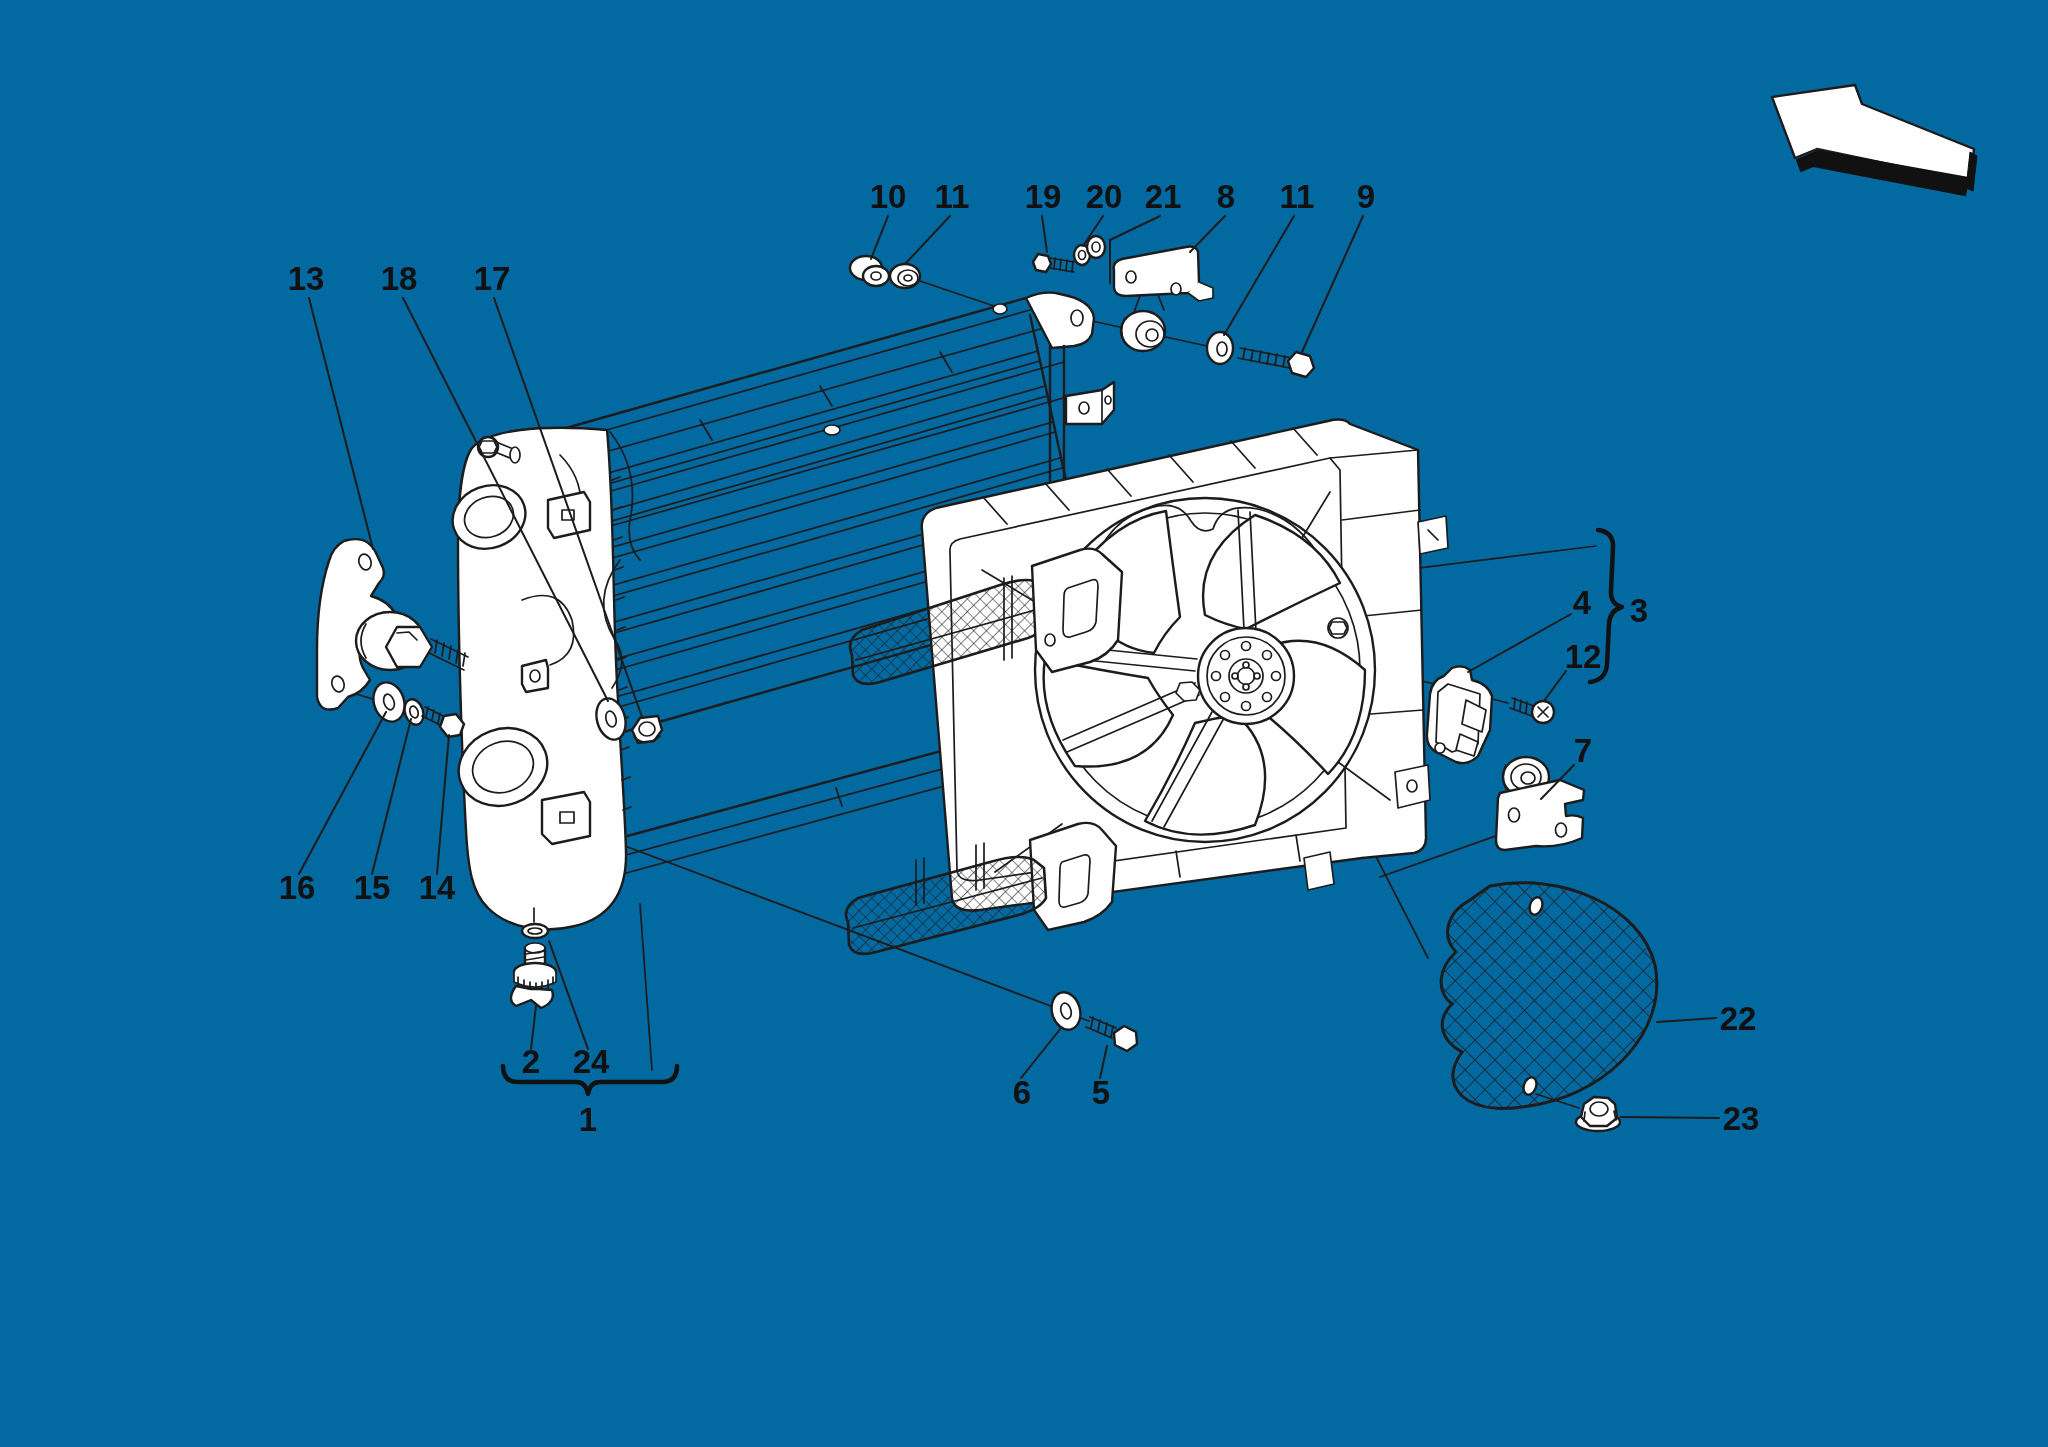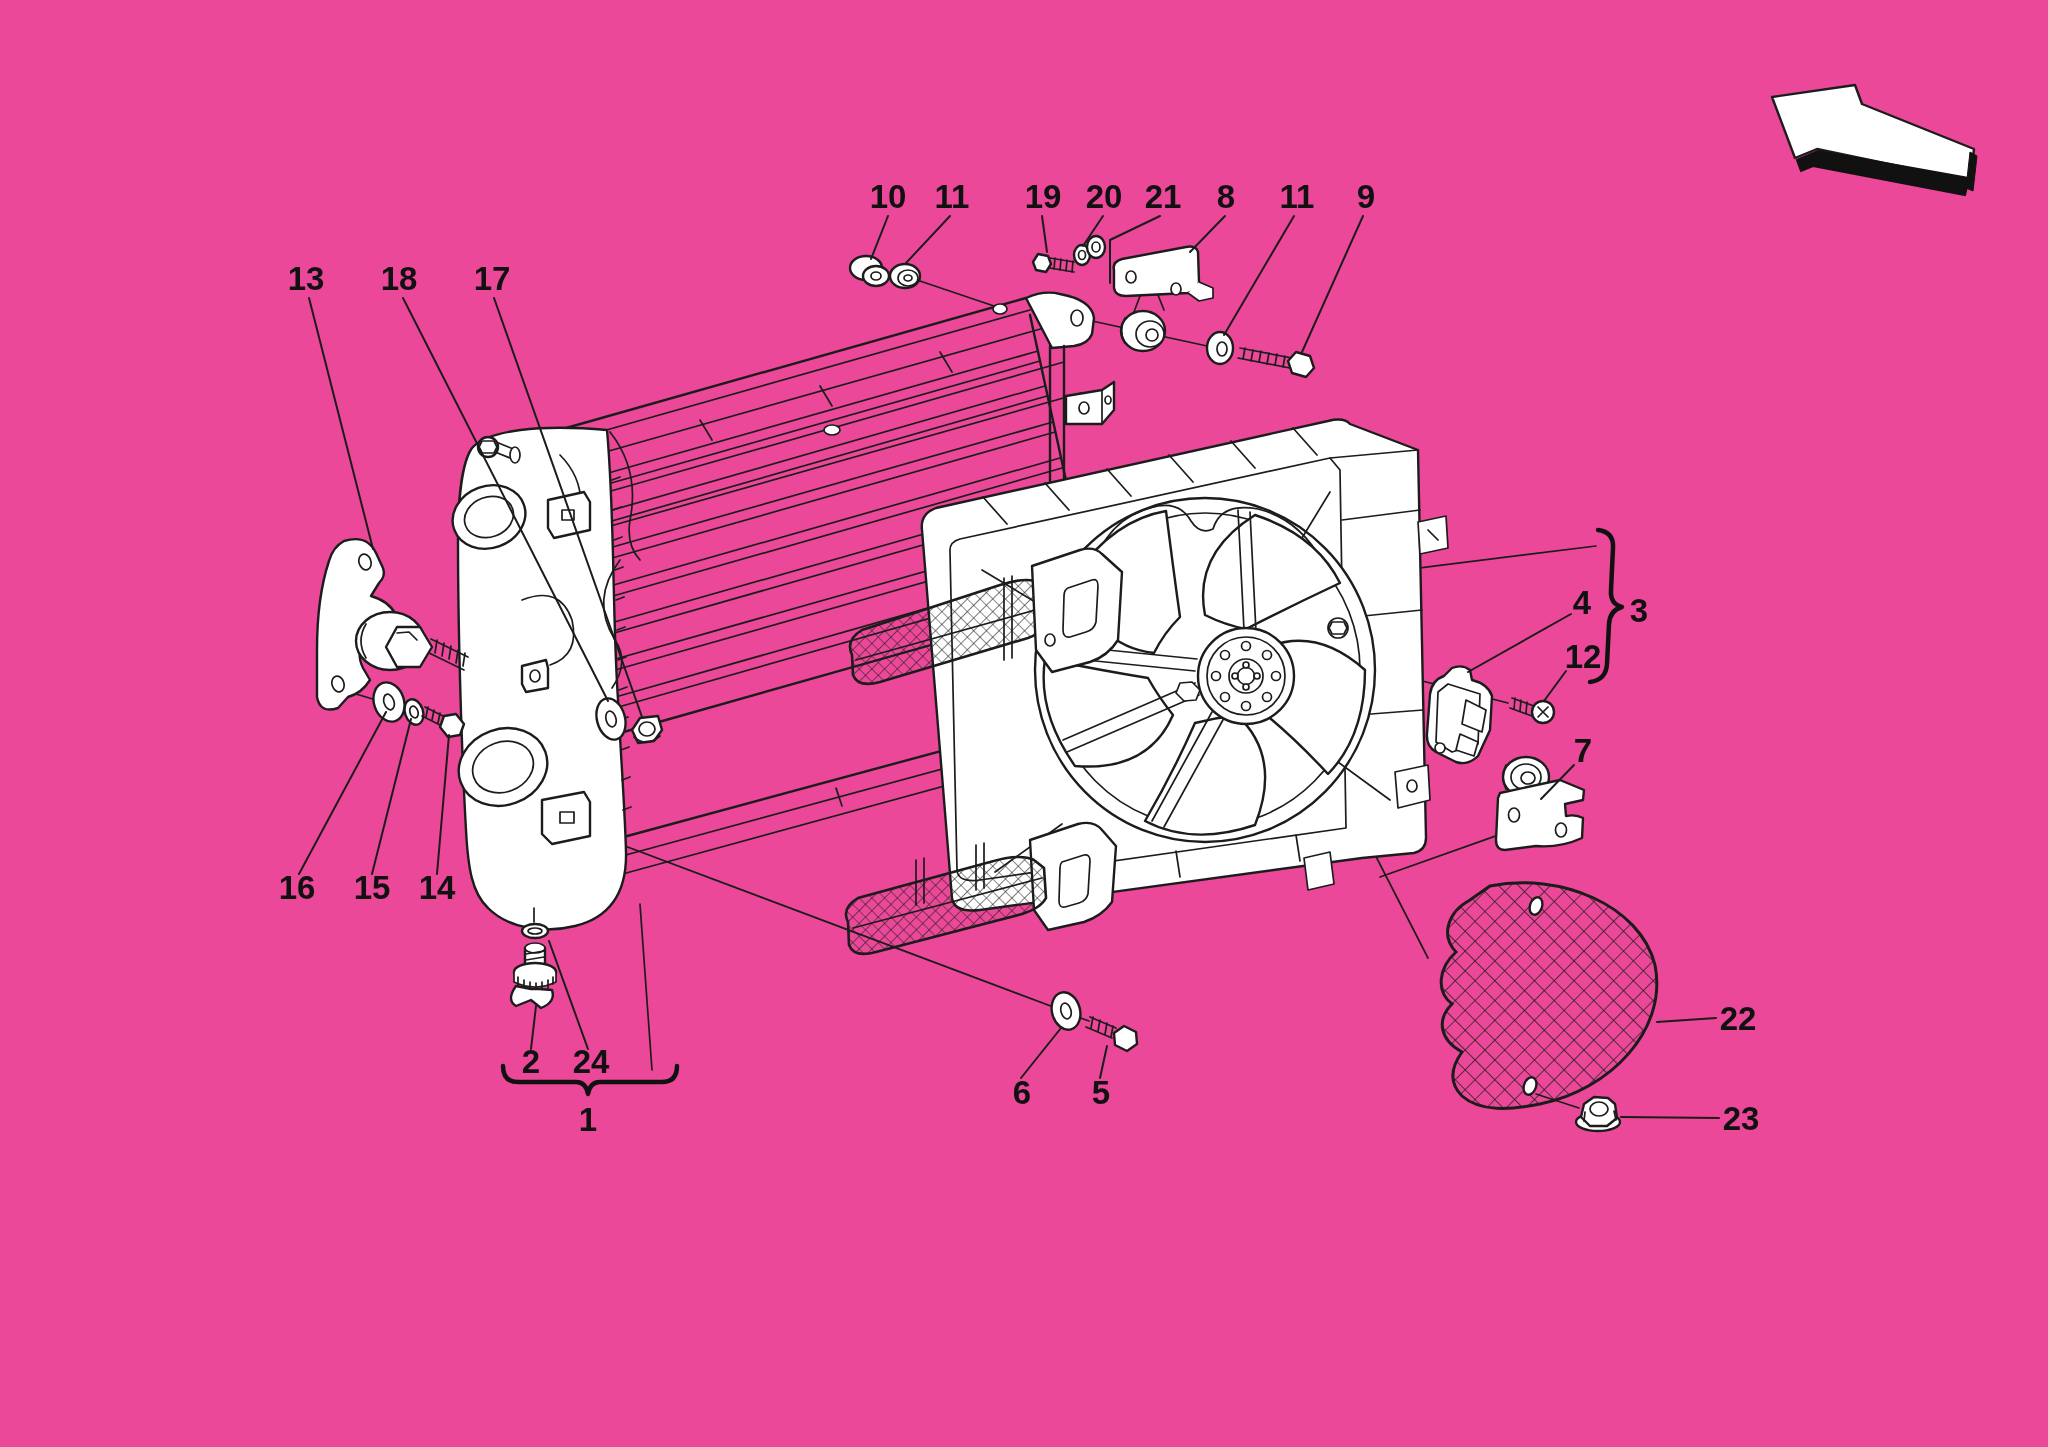--- a/index.html
+++ b/index.html
@@ -1,16 +1,16 @@
 <!DOCTYPE html>
 <html><head>
 <meta charset="utf-8">
 <style>
   html,body{margin:0;padding:0;background:#ffffff;}
-  .stage{position:relative;width:2048px;height:1447px;background:#ec4899;overflow:hidden;
+  .stage{position:relative;width:2048px;height:1447px;background:#0369a1;overflow:hidden;
          font-family:"Liberation Sans", sans-serif;}
   svg{position:absolute;left:0;top:0;}
   .ln{stroke:#1c1c1c;fill:none;stroke-width:2.4;stroke-linecap:round;stroke-linejoin:round;}
   .ln-thin{stroke:#1c1c1c;fill:none;stroke-width:1.7;stroke-linecap:round;stroke-linejoin:round;}
   .ln-thick{stroke:#111111;fill:none;stroke-width:4.5;stroke-linecap:round;stroke-linejoin:round;}
   .wh{fill:#ffffff;stroke:#1c1c1c;stroke-width:2.4;stroke-linejoin:round;}
   .wh-thin{fill:#ffffff;stroke:#1c1c1c;stroke-width:1.7;stroke-linejoin:round;}
   .leader{stroke:#1c1c1c;fill:none;stroke-width:2;stroke-linecap:round;}
   .callout{font-family:"Liberation Sans", sans-serif;font-size:33px;font-weight:700;
            fill:#111111;text-anchor:middle;}

